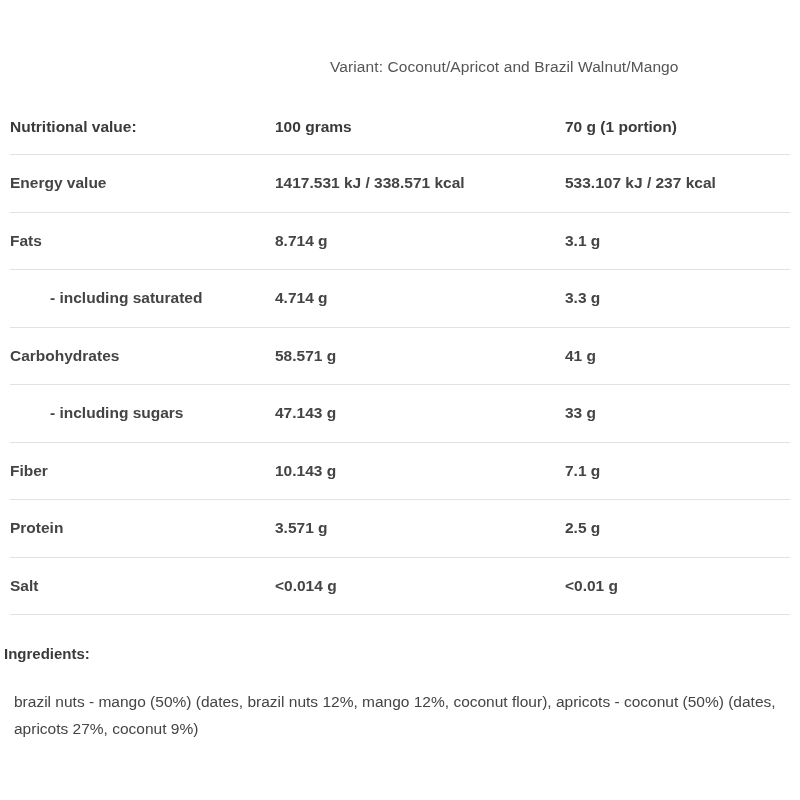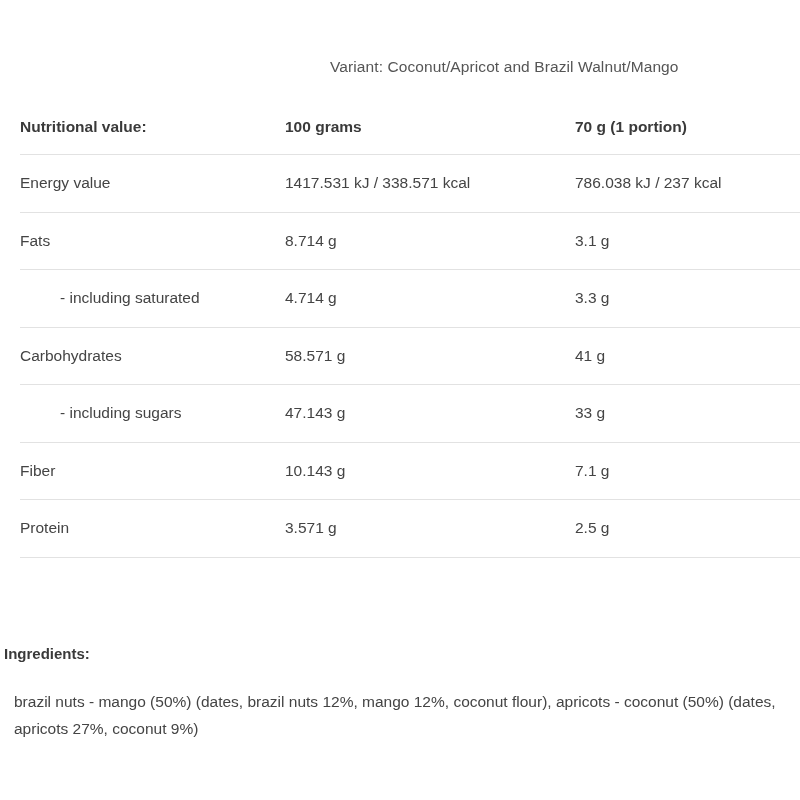--- a/index.html
+++ b/index.html
@@ -30,35 +30,35 @@
     font-size: 15.5px;
     color: #555555;
     white-space: nowrap;
     letter-spacing: 0.1px;
   }
 
   
   .nutri-table {
     position: absolute;
     top: 104px;
-    left: 20px;
+    left: 10px;
     width: 780px;
     border-collapse: collapse;
     table-layout: fixed;
   }
   .nutri-table col.c1 { width: 265px; }
   .nutri-table col.c2 { width: 290px; }
   .nutri-table col.c3 { width: 225px; }
 
   .nutri-table th,
   .nutri-table td {
     text-align: left;
     vertical-align: middle;
     padding: 0;
-    font-weight: normal;
+    font-weight: bold;
   }
   .nutri-table thead th {
     font-size: 15.5px;
     font-weight: bold;
     color: #3a3a3a;
     height: 46px;
     padding-bottom: 4px;
   }
   .nutri-table tbody tr {
     border-top: 1px solid #e2e2e2;
@@ -110,21 +110,21 @@
       <tr>
         <th>Nutritional value:</th>
         <th>100 grams</th>
         <th>70 g (1 portion)</th>
       </tr>
     </thead>
     <tbody>
       <tr>
         <td class="label-cell">Energy value</td>
         <td>1417.531 kJ / 338.571 kcal</td>
-        <td>786.038 kJ / 237 kcal</td>
+        <td>533.107 kJ / 237 kcal</td>
       </tr>
       <tr>
         <td class="label-cell">Fats</td>
         <td>8.714 g</td>
         <td>3.1 g</td>
       </tr>
       <tr>
         <td class="label-cell indent">- including saturated</td>
         <td>4.714 g</td>
         <td>3.3 g</td>
@@ -142,20 +142,25 @@
       <tr>
         <td class="label-cell">Fiber</td>
         <td>10.143 g</td>
         <td>7.1 g</td>
       </tr>
       <tr>
         <td class="label-cell">Protein</td>
         <td>3.571 g</td>
         <td>2.5 g</td>
       </tr>
+      <tr>
+        <td class="label-cell">Salt</td>
+        <td>&lt;0.014 g</td>
+        <td>&lt;0.01 g</td>
+      </tr>
     </tbody>
   </table>
 
   <div class="ingredients-title">Ingredients:</div>
 
   <div class="ingredients-text">brazil nuts - mango (50%) (dates, brazil nuts 12%, mango 12%, coconut flour), apricots - coconut (50%) (dates, apricots 27%, coconut 9%)</div>
 
 </div>
 
 </body></html>

